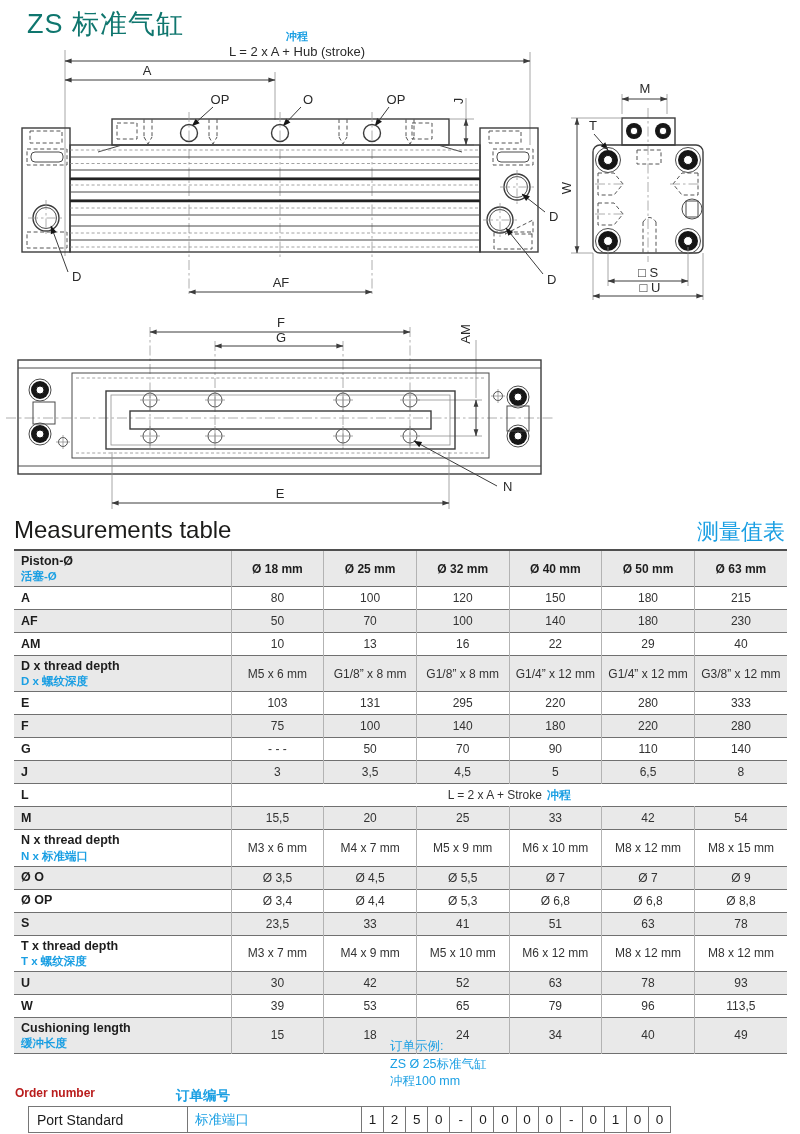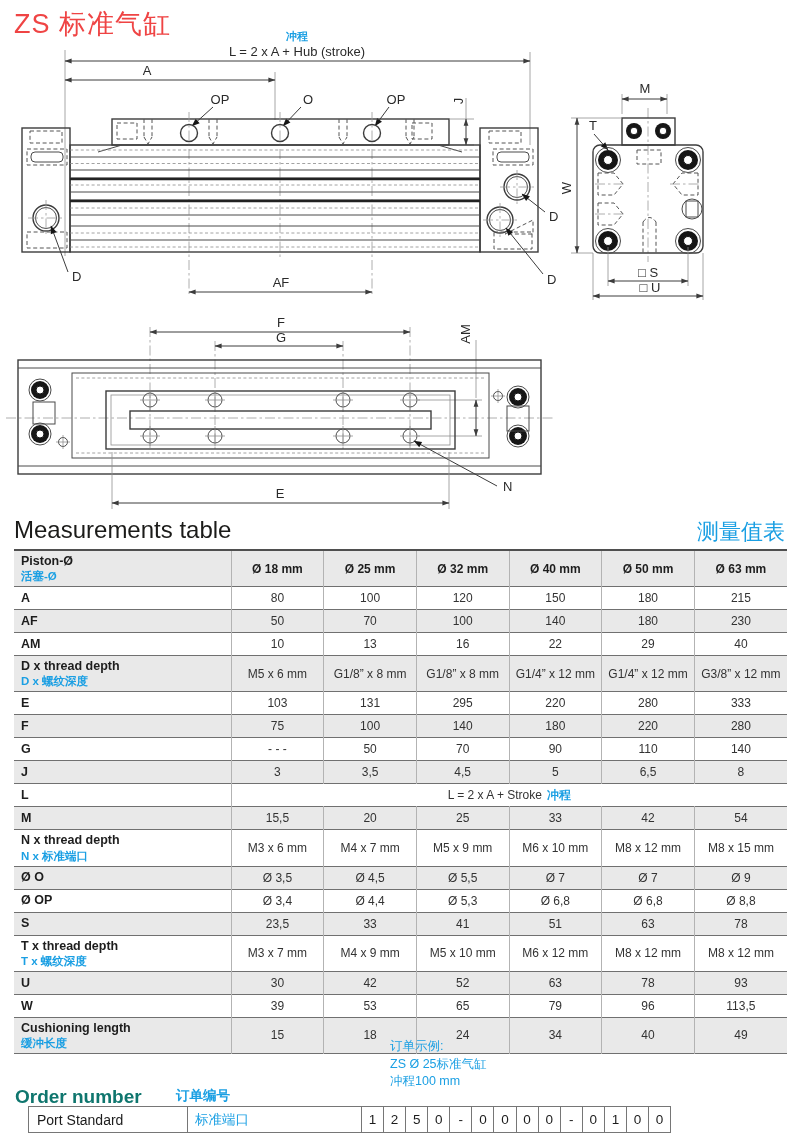--- a/index.html
+++ b/index.html
@@ -1,42 +1,42 @@
 <!DOCTYPE html>
 <html><head>
 <meta charset="utf-8">
 <style>
   html,body{margin:0;padding:0;background:#fff;}
   .page{position:relative;width:800px;height:1134px;background:#fff;overflow:hidden;
         font-family:"Liberation Sans",sans-serif;color:#2a2a2a;}
   .abs{position:absolute;}
 
   
-  .title{left:14px;top:6px;font-size:27px;color:#ef4444;letter-spacing:1px;}
+  .title{left:27px;top:6px;font-size:27px;color:#0f766e;letter-spacing:1px;}
   .mt-head{left:14px;top:516px;font-size:24px;color:#1b1b19;}
   .mt-head-zh{top:517px;right:15px;font-size:22px;color:#1a9fe3;}
 
   
   table.mt{position:absolute;left:14px;top:549px;width:773px;border-collapse:collapse;
            font-size:12px;table-layout:fixed;}
   table.mt thead tr{height:34px;border-top:2px solid #4f4f4f;}
   table.mt tr{height:23px;border-bottom:1px solid #707070;}
   table.mt tr.tall{height:34px;}
   tr.shade, thead tr{background:#e9e9e9;}
   th.rowlab{text-align:left;padding:2px 0 2px 7px;font-size:12.5px;color:#1d1d1d;line-height:1.3;font-weight:bold;}
   .zh-lab{color:#1a9fe3;font-size:11.5px;font-weight:bold;}
   td.val, th.colh{text-align:center;border-left:1px solid #b3b3b3;color:#333;}
   th.colh{font-size:12px;color:#1d1d1d;}
   .zh-inline{color:#1a9fe3;font-weight:bold;padding-left:5px;}
 
   
   .ex{top:1038px;font-size:12.5px;line-height:17.5px;color:#2b2b2b;}
   .ex-en{left:15px;}
   .ex-zh{left:390px;color:#1a9fe3;}
-  .ord-head-en{left:15px;top:1086px;font-size:19px;font-weight:bold;color:#0f766e;}
+  .ord-head-en{left:15px;top:1086px;font-size:12px;font-weight:bold;color:#b91c1c;}
   .ord-head-zh{left:176px;top:1087px;font-size:13.5px;font-weight:bold;color:#1a9fe3;}
   .ord-row{left:15px;top:1106px;width:641px;height:25px;border:1.5px solid #767676;
            display:flex;align-items:stretch;font-size:14px;background:#fff;margin-left:13px;}
   .ps-en{width:150px;border-right:1.5px solid #767676;display:flex;align-items:center;padding-left:8px;color:#1c1c1c;}
   .ps-zh{width:166px;display:flex;align-items:center;padding-left:7px;color:#1a9fe3;font-size:13.5px;}
   .code{flex:1;display:flex;}
   .code-cell{flex:1;border-left:1.5px solid #767676;display:flex;align-items:center;justify-content:center;
              font-size:13.5px;color:#1c1c1c;}
 
   

